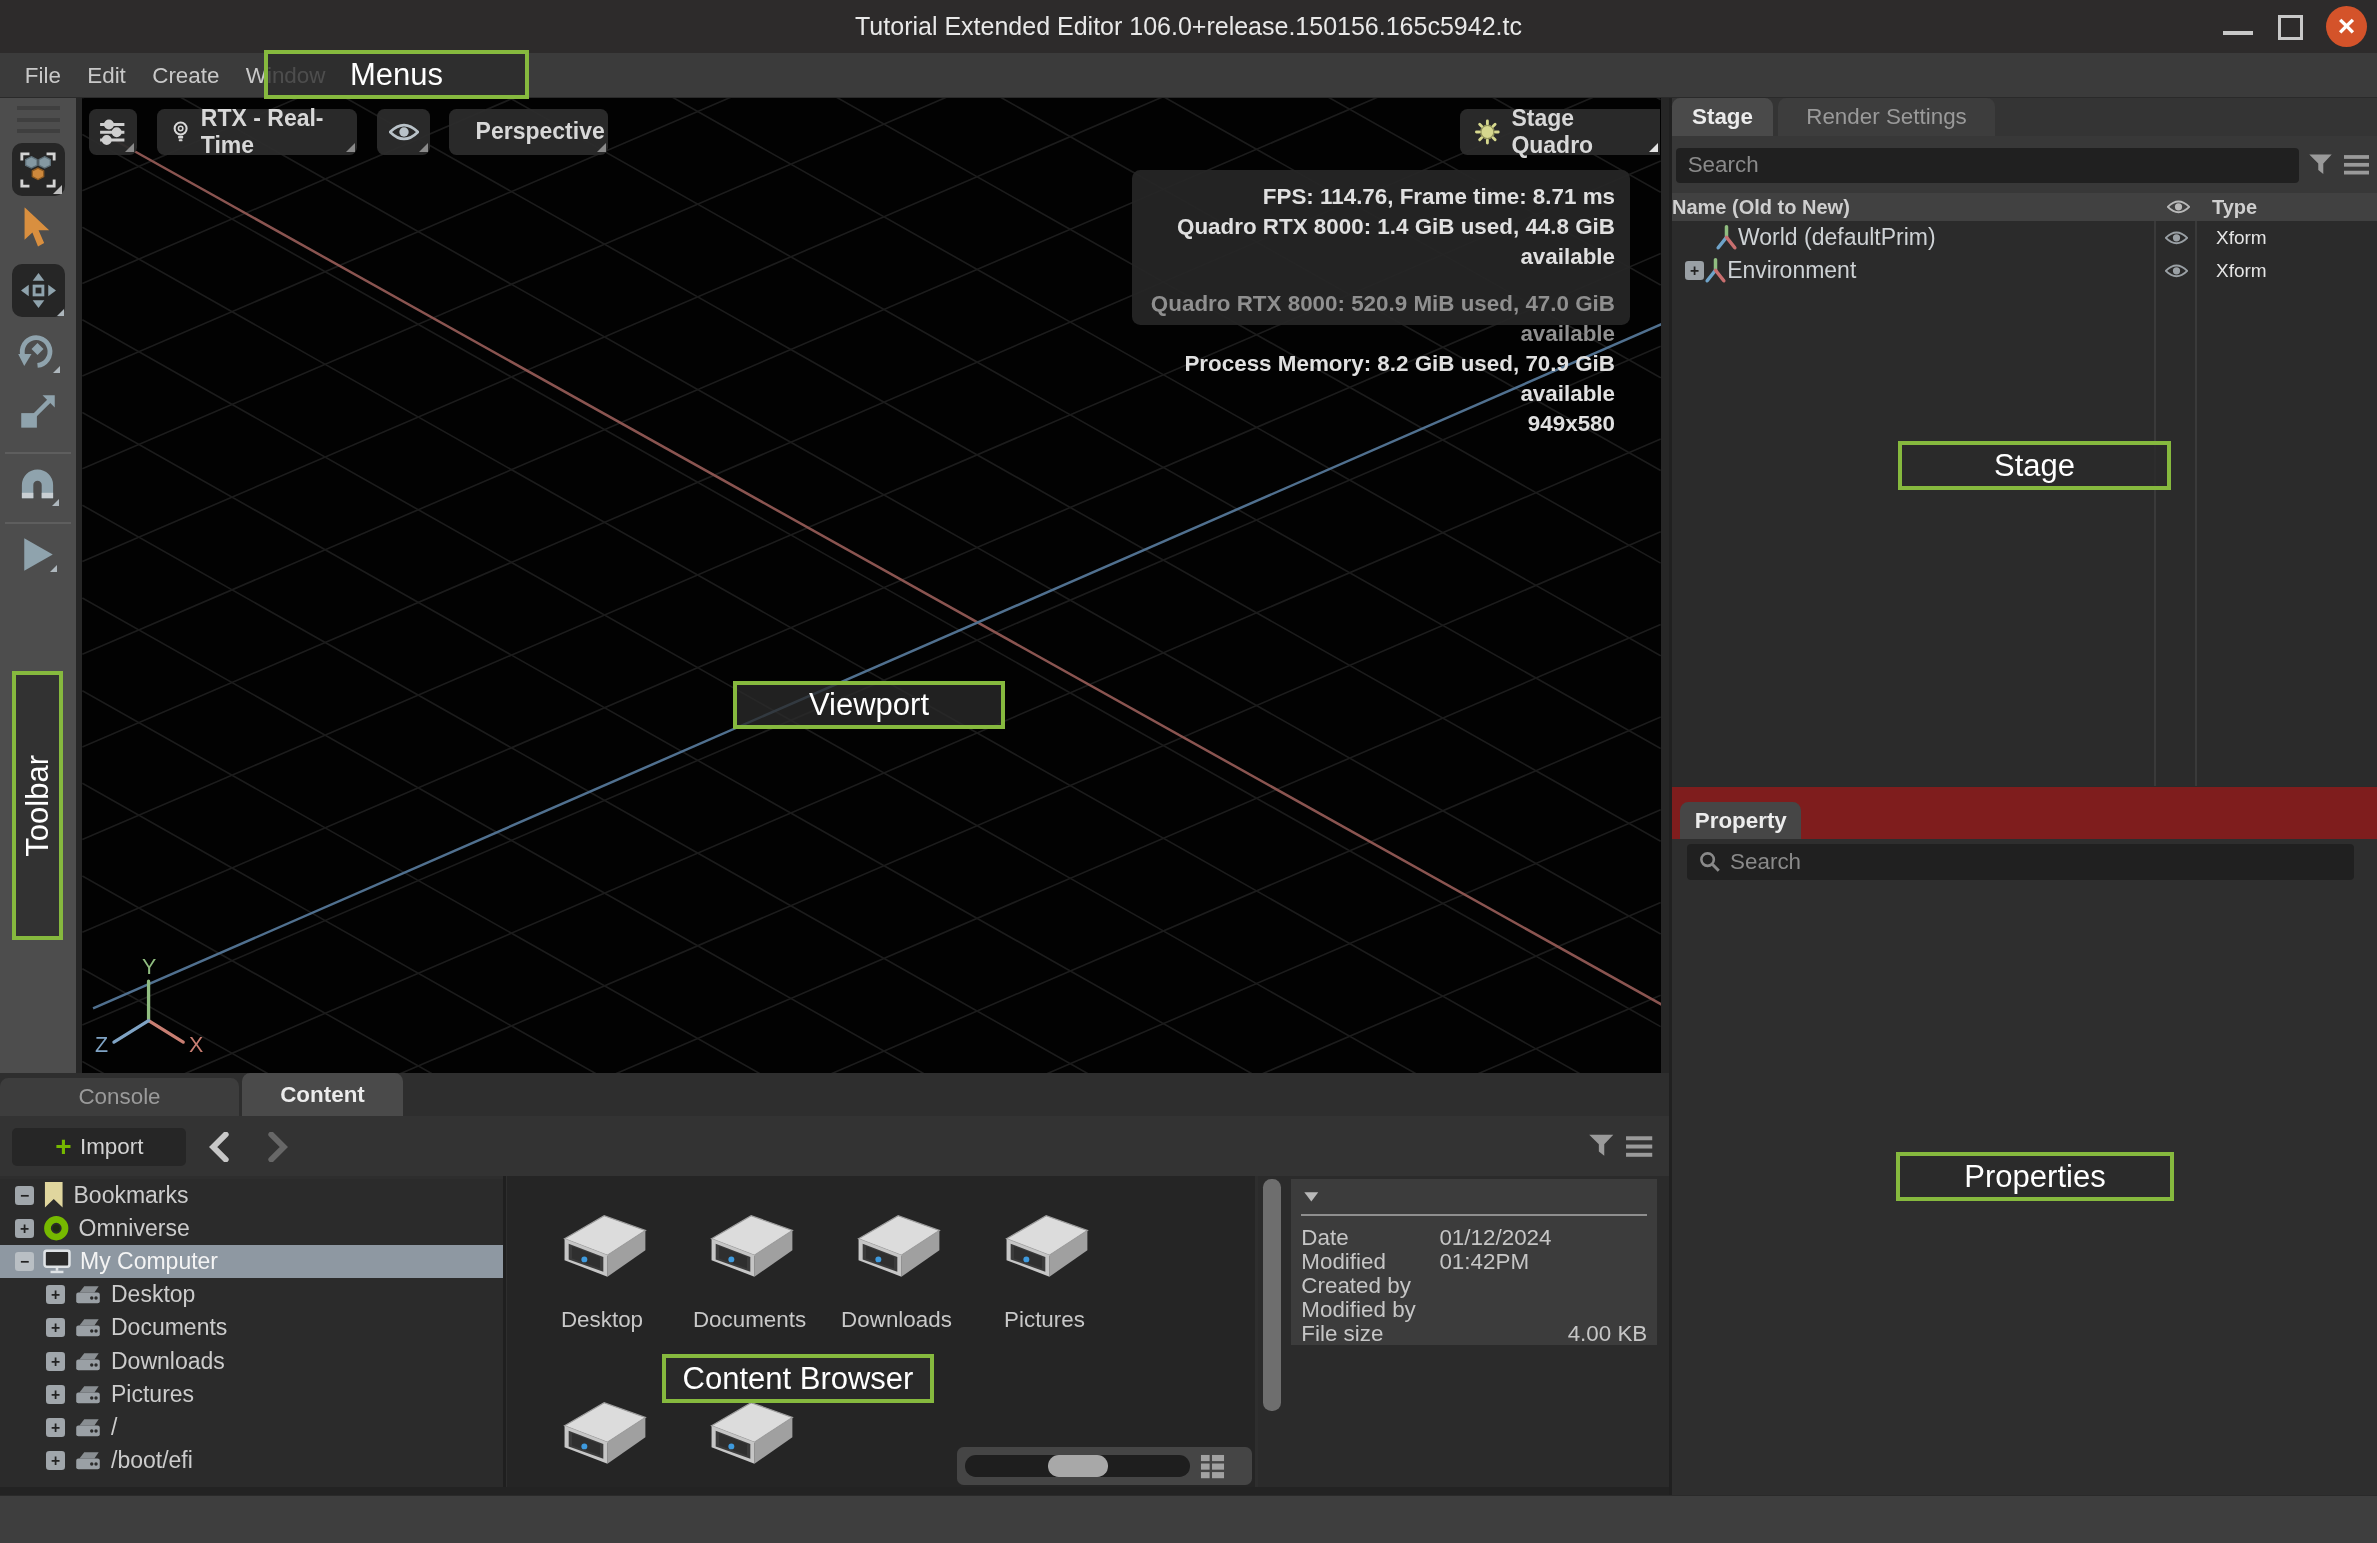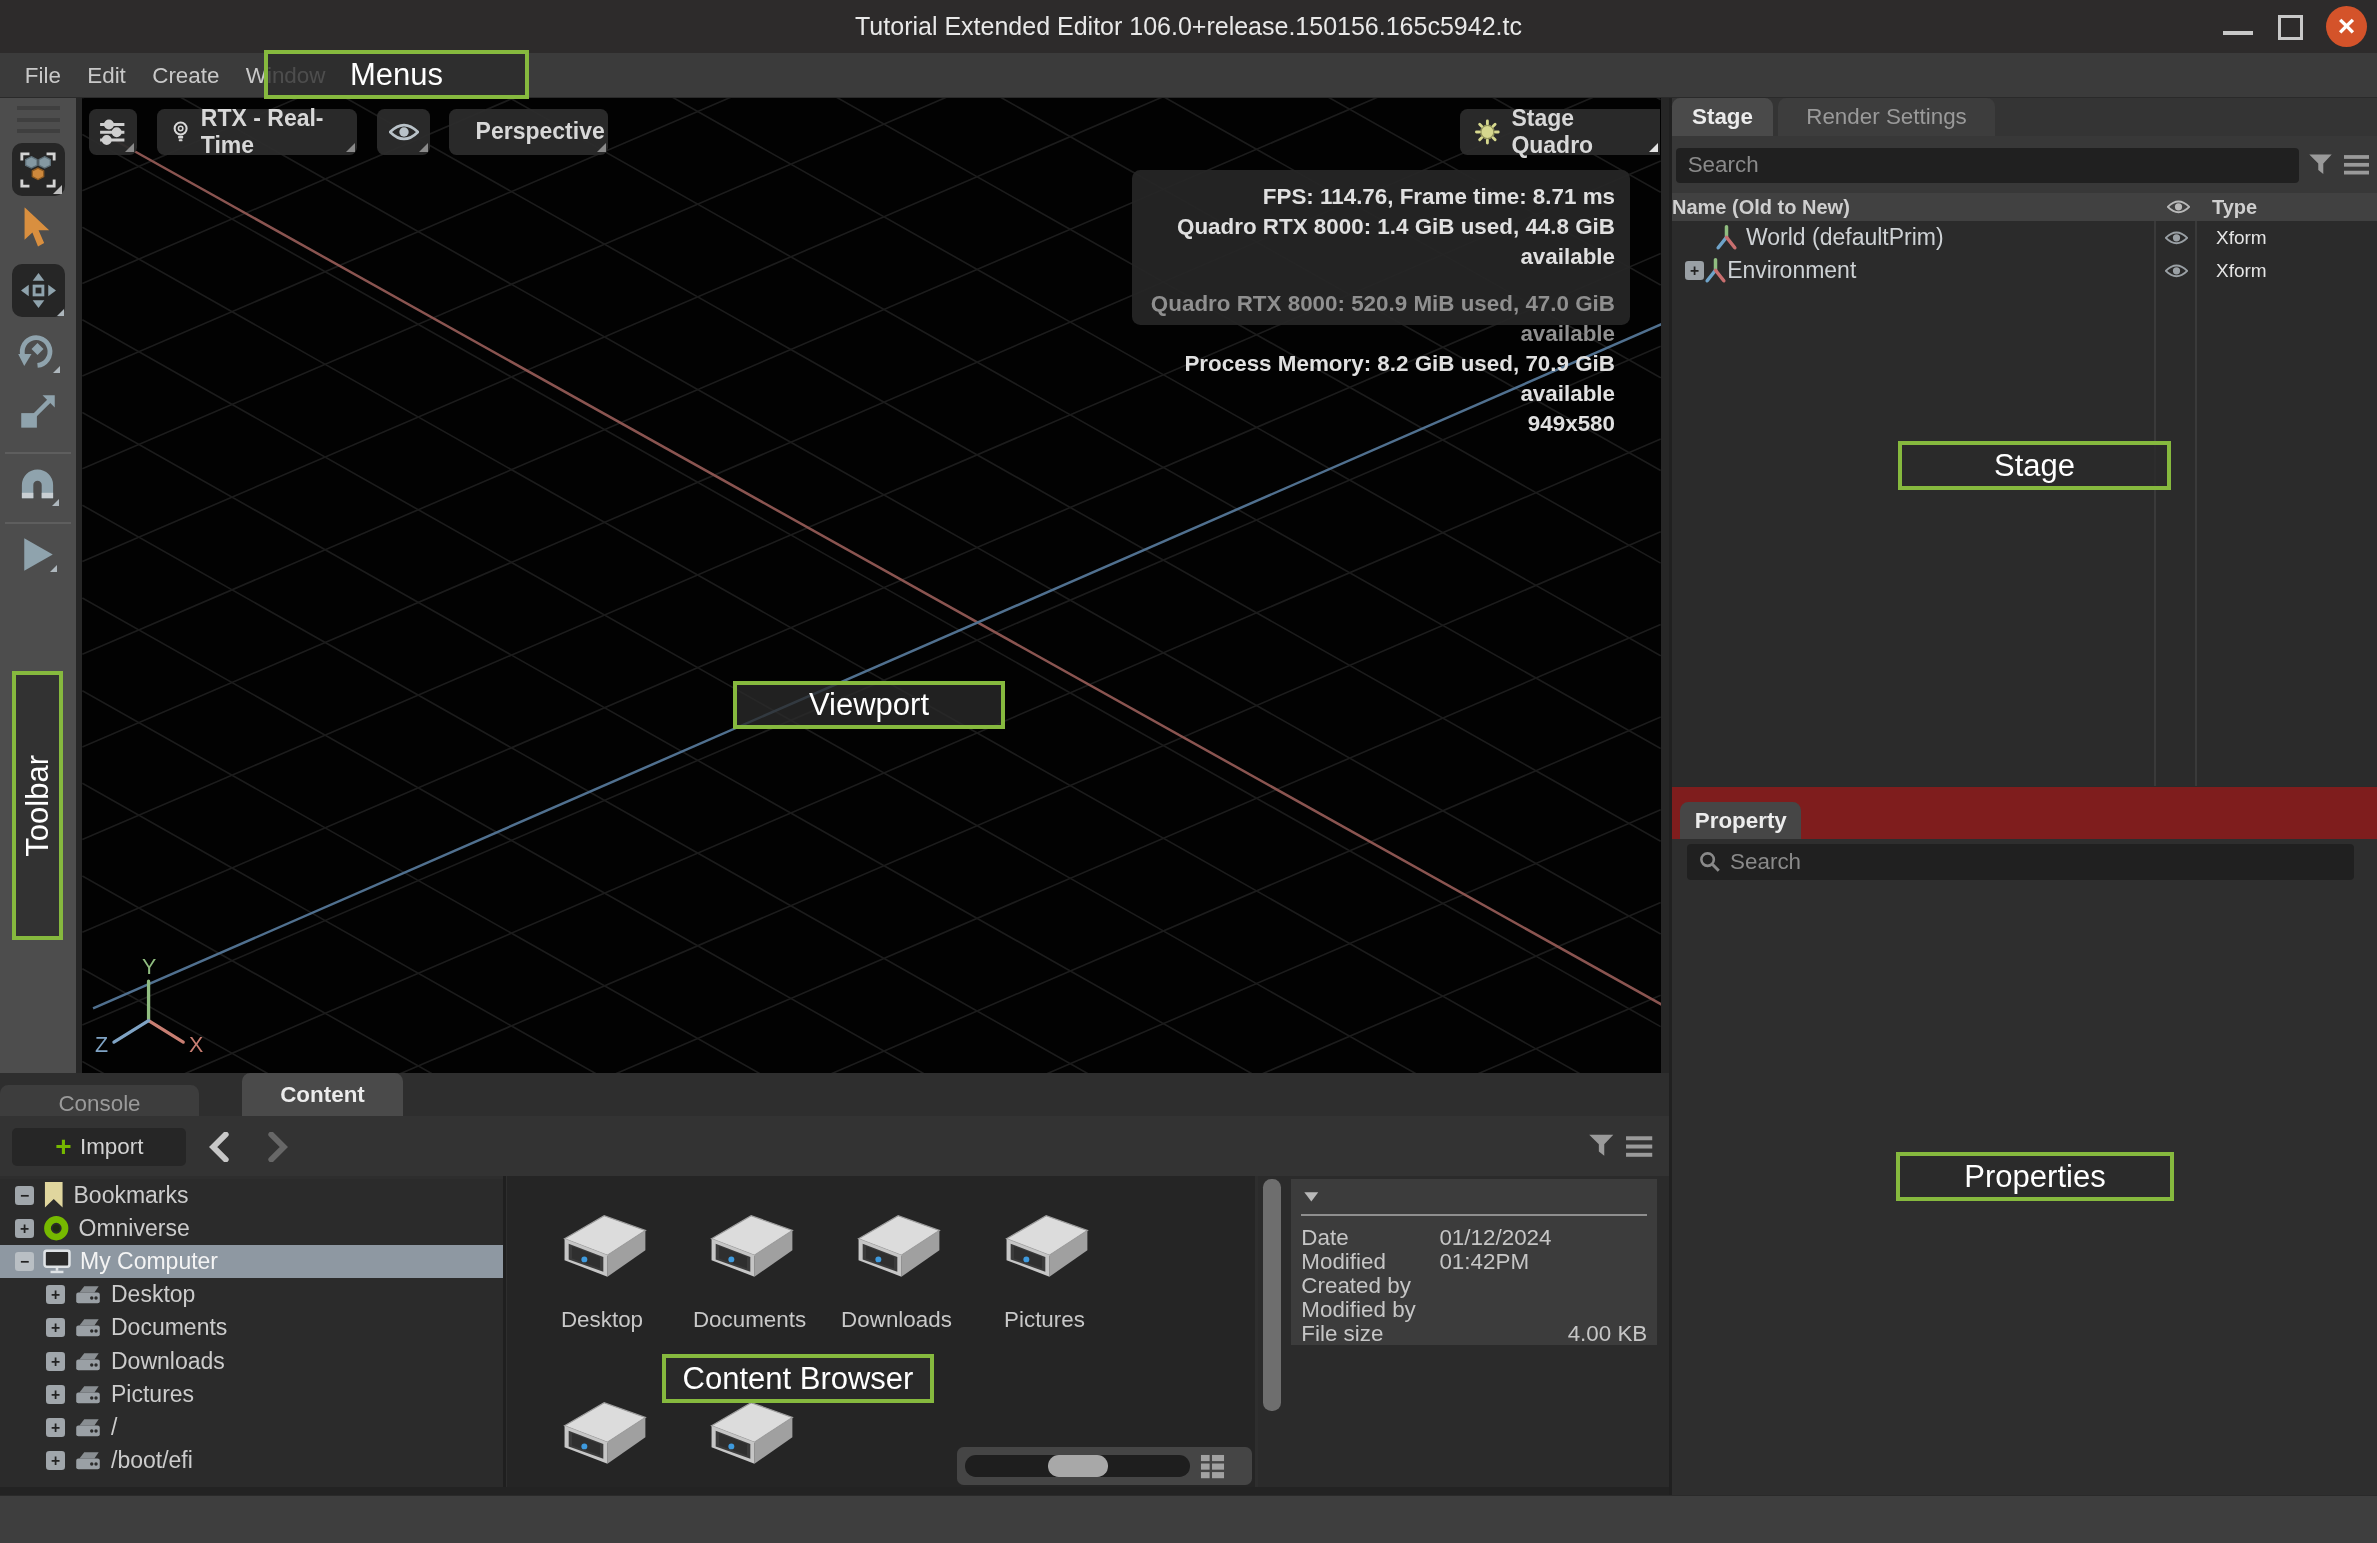--- a/index.html
+++ b/index.html
@@ -454,21 +454,21 @@
   </div>
 
   <div class="abs" style="left:0;top:123px;width:705px;height:565px;background:#2b2b2b">
     <div class="col-sep" style="left:482px;top:0;height:565px"></div>
     <div class="col-sep" style="left:523px;top:0;height:565px"></div>
 
     <div class="srow" style="top:0">
       <svg style="margin-left:43px" width="23" height="26.5" viewBox="0 0 28 32">
           <use href="#sym-xform"></use>
         </svg>
-      <span style="margin-left:8px">World (defaultPrim)</span>
+      <span style="margin-left:0">World (defaultPrim)</span>
       <svg class="seye" width="23" height="15.7" style="color:#9aa0a5" viewBox="0 0 28 19">
           <use href="#sym-eye"></use>
         </svg>
       <span class="stype">Xform</span>
     </div>
     <div class="srow" style="top:33px">
       <span class="sexp" style="margin-left:13.2px">+</span>
       <svg style="margin-left:0px" width="23" height="26.5" viewBox="0 0 28 32">
           <use href="#sym-xform"></use>
         </svg>
@@ -490,21 +490,21 @@
           <use href="#sym-mag"></use>
         </svg>
       <input class="search-box" style="background: transparent; flex: 1 1 0%; padding: 0px;" placeholder="Search">
     </div>
   </div>
 </div>
 
 <div class="abs" id="bottom-panel">
 
   <div class="abs" style="left:0;top:0;width:1669px;height:43px">
-    <div class="tab tab-idle" style="left:0;top:12px;width:199px;height:38px">Console</div>
+    <div class="tab tab-idle" style="left:0;top:5px;width:239px;height:38px">Console</div>
     <div class="tab tab-active" style="left:242px;top:0;width:161px;height:43px">Content</div>
   </div>
 
   <div class="abs" id="bp-toolbar">
     <div class="abs" id="import-btn">
       <span style="color:#76b900;font-size:28px;font-weight:700;line-height:28px">+</span>
       <span style="font-size:22.4px;color:#d2d2d2">Import</span>
     </div>
     <svg class="abs" style="left:209px;top:15.7px;color:#c8c8c8" width="20" height="30" viewBox="0 0 24 36">
         <use href="#sym-chev"></use>

